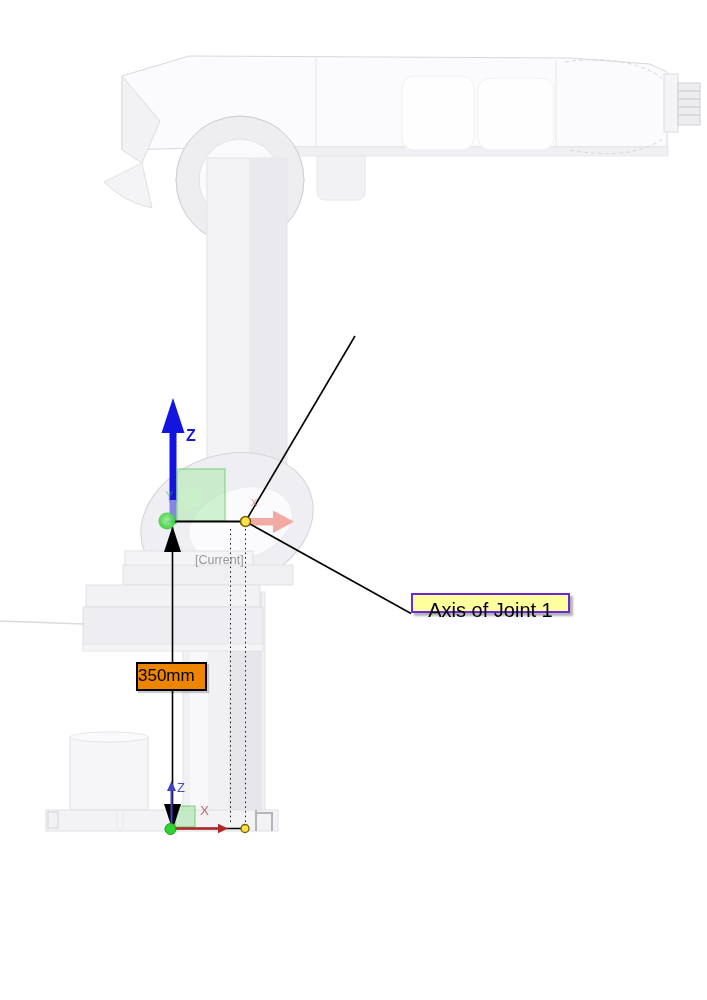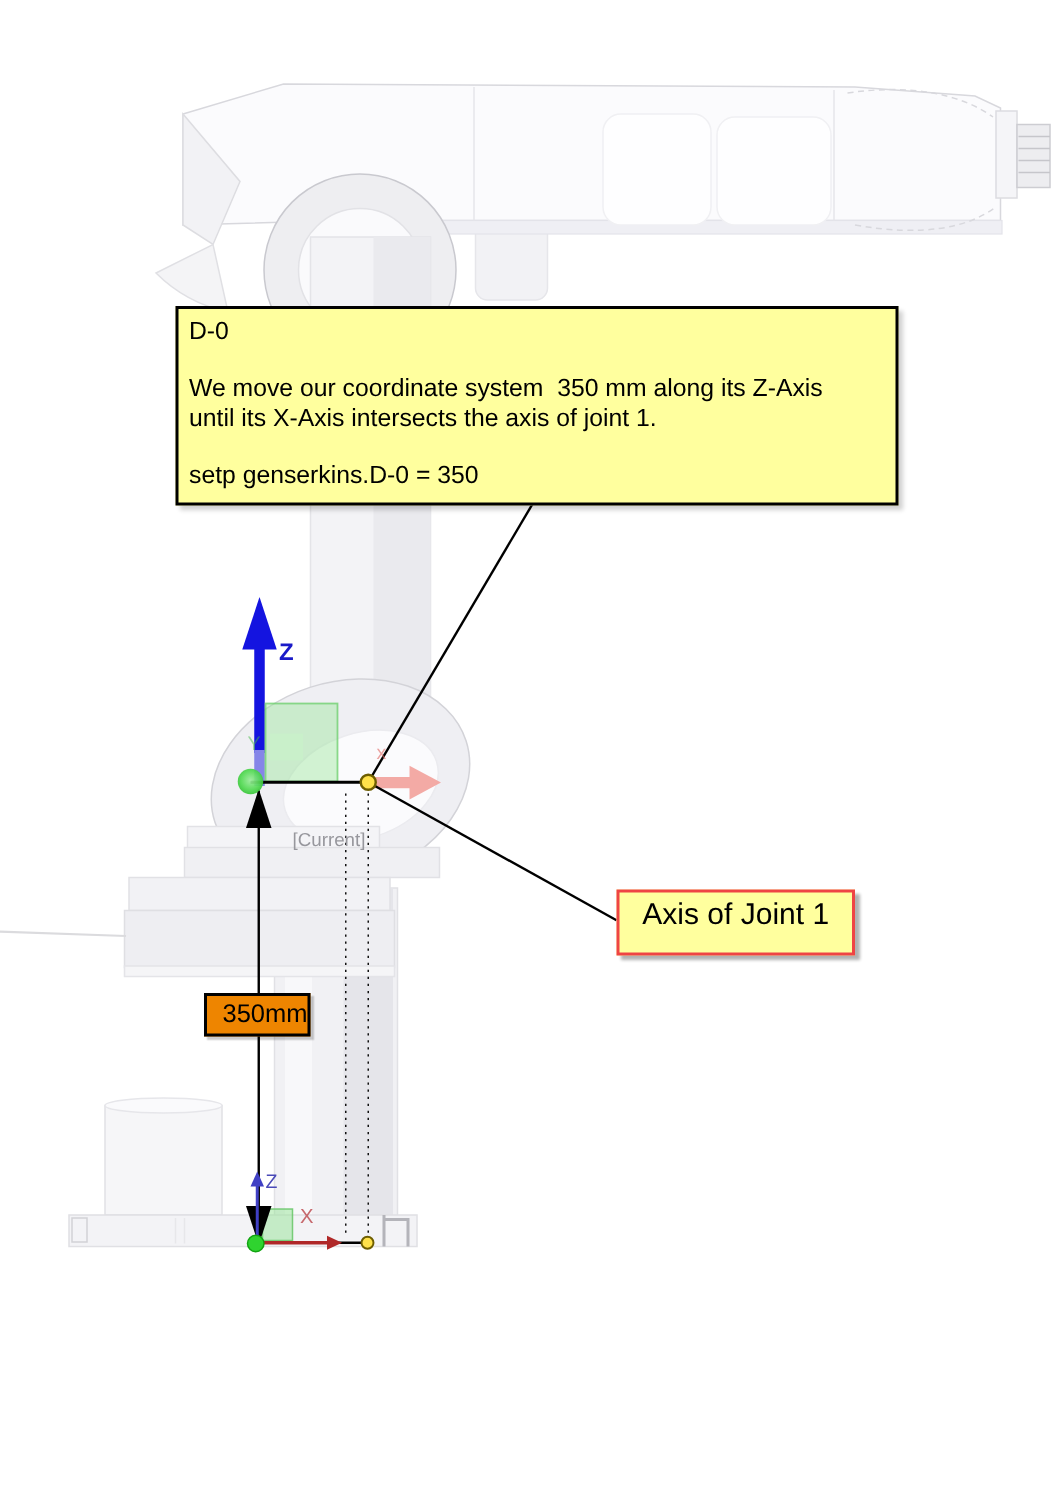--- a/index.html
+++ b/index.html
@@ -6,26 +6,26 @@
   #stage{position:relative;width:707px;height:1000px;background:#ffffff;overflow:hidden;
          font-family:"Liberation Sans","DejaVu Sans",sans-serif;}
   #robot-svg{position:absolute;left:0;top:0;z-index:1;}
   .overlay{position:absolute;z-index:5;}
   .note-box{left:117px;top:204px;width:482px;height:133px;background:#FFFF9E;border:2px solid #000;
             box-sizing:border-box;padding:5px 7px;box-shadow:3px 3px 3px rgba(0,0,0,0.18);
             font-size:16.5px;line-height:20px;color:#000;overflow:hidden;}
   .note-title{margin:0 0 18px 0;}
   .note-body{margin:0 0 18px 0;white-space:pre-wrap;}
   .note-cmd{margin:0;}
-  .callout-box{left:411px;top:593px;width:159px;height:44px;background:#FFFF9E;border:2px solid #ef4444;
+  .callout-box{left:411px;top:593px;width:159px;height:20px;background:#FFFF9E;border:2px solid #6d28d9;
                box-sizing:border-box;box-shadow:3px 3px 2px rgba(0,0,0,0.3);
                font-size:20px;line-height:31px;text-align:center;color:#000;}
   .dim-box{left:136px;top:662px;width:71px;height:29px;background:#EE8500;border:2px solid #000;
            box-sizing:border-box;box-shadow:2px 2px 1px rgba(0,0,0,0.2);
-           font-size:17px;line-height:24px;text-align:right;color:#000;}
+           font-size:17px;line-height:24px;text-align:left;color:#000;}
   .current-label{left:195px;top:505px;font-size:12.5px;color:#97979D;z-index:4;margin-top:48px;}
   .axis-label-upper-z{left:186px;top:427px;font-size:16px;font-weight:bold;color:#1A1AC8;}
   .axis-label-faint-y{left:165px;top:488px;font-size:13px;color:rgba(70,185,70,0.5);}
   .axis-label-faint-x{left:251px;top:494px;font-size:13px;color:rgba(225,105,100,0.6);}
   .axis-label-lower-z{left:177px;top:780px;font-size:13px;color:#4A4AB8;}
   .axis-label-lower-x{left:200px;top:803px;font-size:13.5px;color:rgba(190,80,85,0.85);}
 </style>
 </head>
 <body>
 
@@ -138,26 +138,20 @@
         <polygon points="228,828.5 218,823.8 218,833.2" fill="#B02828"></polygon>
       </g>
 
       <circle cx="245.5" cy="521.5" r="5" fill="#FFE14A" stroke="#6E5E00" stroke-width="1.6"></circle>
       <circle cx="245" cy="828.5" r="4" fill="#FFE14A" stroke="#6E5E00" stroke-width="1.3"></circle>
       <circle cx="167" cy="521" r="8.5" fill="url(#gradGreen)" opacity="0.92"></circle>
       <circle cx="170.5" cy="829" r="5.5" fill="#2FD32F" stroke="#12A412" stroke-width="1"></circle>
     </g>
   </svg>
 
-  <div class="overlay note-box">
-    <div class="note-title">D-0</div>
-    <div class="note-body">We move our coordinate system  350 mm along its Z-Axis
-until its X-Axis intersects the axis of joint 1.</div>
-    <div class="note-cmd">setp genserkins.D-0 = 350</div>
-  </div>
 
   <div class="overlay callout-box">Axis of Joint 1</div>
 
   <div class="overlay dim-box">350mm</div>
 
   <div class="overlay current-label">[Current]</div>
 
   <div class="overlay axis-label-upper-z">Z</div>
   <div class="overlay axis-label-faint-y">Y</div>
   <div class="overlay axis-label-faint-x">x</div>

